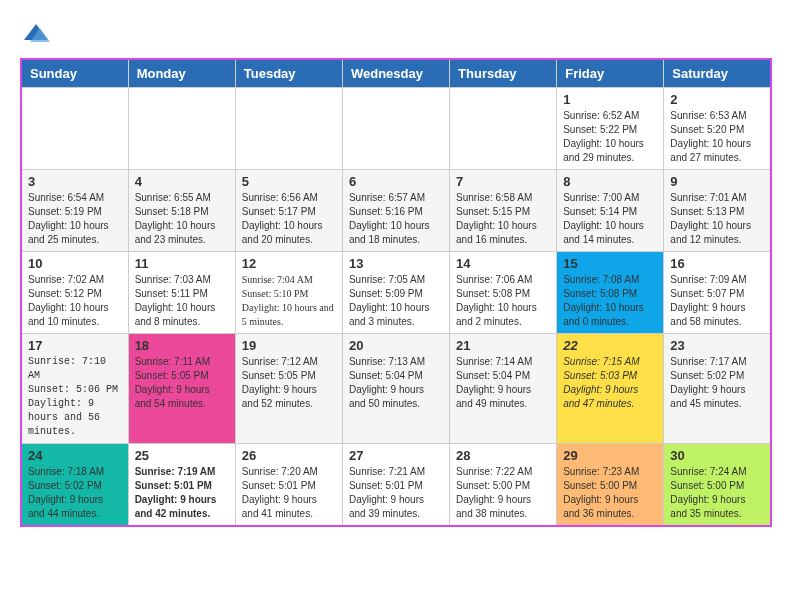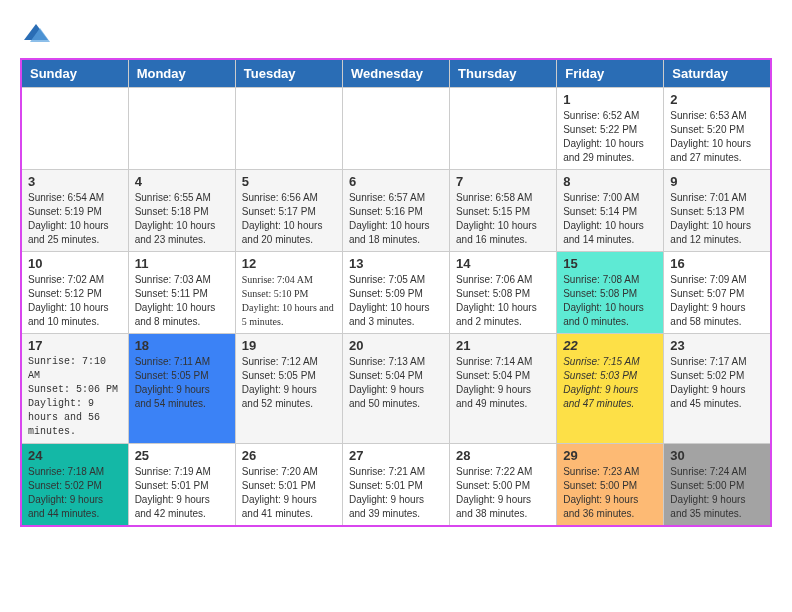--- a/index.html
+++ b/index.html
@@ -219,41 +219,41 @@
           <div class="day-info" style="white-space: pre-line;">Sunrise: 7:05 AM
 Sunset: 5:09 PM
 Daylight: 10 hours and 3 minutes.</div>
         </td>
         <td style="background-color: rgb(255, 255, 255);">
           <div class="day-number">14</div>
           <div class="day-info" style="white-space: pre-line;">Sunrise: 7:06 AM
 Sunset: 5:08 PM
 Daylight: 10 hours and 2 minutes.</div>
         </td>
-        <td style="background-color: #5eead4;">
+        <td style="background-color: #0ea5e9;">
           <div class="day-number">15</div>
           <div class="day-info" style="white-space: pre-line;">Sunrise: 7:08 AM
 Sunset: 5:08 PM
 Daylight: 10 hours and 0 minutes.</div>
         </td>
         <td style="background-color: rgb(255, 255, 255);">
           <div class="day-number">16</div>
           <div class="day-info" style="white-space: pre-line;">Sunrise: 7:09 AM
 Sunset: 5:07 PM
 Daylight: 9 hours and 58 minutes.</div>
         </td>
       </tr>
       <tr>
         <td style="background-color: rgb(245, 245, 245);">
           <div class="day-number">17</div>
           <div class="day-info" style="white-space: pre-line; font-family: Liberation Mono, monospace;">Sunrise: 7:10 AM
 Sunset: 5:06 PM
 Daylight: 9 hours and 56 minutes.</div>
         </td>
-        <td style="background-color: #3b82f6;">
+        <td style="background-color: #ec4899;">
           <div class="day-number">18</div>
           <div class="day-info" style="white-space: pre-line;">Sunrise: 7:11 AM
 Sunset: 5:05 PM
 Daylight: 9 hours and 54 minutes.</div>
         </td>
         <td style="background-color: rgb(245, 245, 245);">
           <div class="day-number">19</div>
           <div class="day-info" style="white-space: pre-line;">Sunrise: 7:12 AM
 Sunset: 5:05 PM
 Daylight: 9 hours and 52 minutes.</div>
@@ -285,21 +285,21 @@
       </tr>
       <tr>
         <td style="background-color: #14b8a6;">
           <div class="day-number">24</div>
           <div class="day-info" style="white-space: pre-line;">Sunrise: 7:18 AM
 Sunset: 5:02 PM
 Daylight: 9 hours and 44 minutes.</div>
         </td>
         <td style="background-color: rgb(255, 255, 255);">
           <div class="day-number">25</div>
-          <div class="day-info" style="white-space: pre-line;">Sunrise: 7:19 AM
+          <div class="day-info" style="white-space: pre-line; font-weight: bold;">Sunrise: 7:19 AM
 Sunset: 5:01 PM
 Daylight: 9 hours and 42 minutes.</div>
         </td>
         <td style="background-color: rgb(255, 255, 255);">
           <div class="day-number">26</div>
           <div class="day-info" style="white-space: pre-line;">Sunrise: 7:20 AM
 Sunset: 5:01 PM
 Daylight: 9 hours and 41 minutes.</div>
         </td>
         <td style="background-color: rgb(255, 255, 255);">
@@ -313,21 +313,21 @@
           <div class="day-info" style="white-space: pre-line;">Sunrise: 7:22 AM
 Sunset: 5:00 PM
 Daylight: 9 hours and 38 minutes.</div>
         </td>
         <td style="background-color: #fdba74;">
           <div class="day-number">29</div>
           <div class="day-info" style="white-space: pre-line;">Sunrise: 7:23 AM
 Sunset: 5:00 PM
 Daylight: 9 hours and 36 minutes.</div>
         </td>
-        <td style="background-color: #a3a3a3;">
+        <td style="background-color: #bef264;">
           <div class="day-number">30</div>
           <div class="day-info" style="white-space: pre-line;">Sunrise: 7:24 AM
 Sunset: 5:00 PM
 Daylight: 9 hours and 35 minutes.</div>
         </td>
       </tr>
     </tbody>
 </table>
 
 </body></html>

